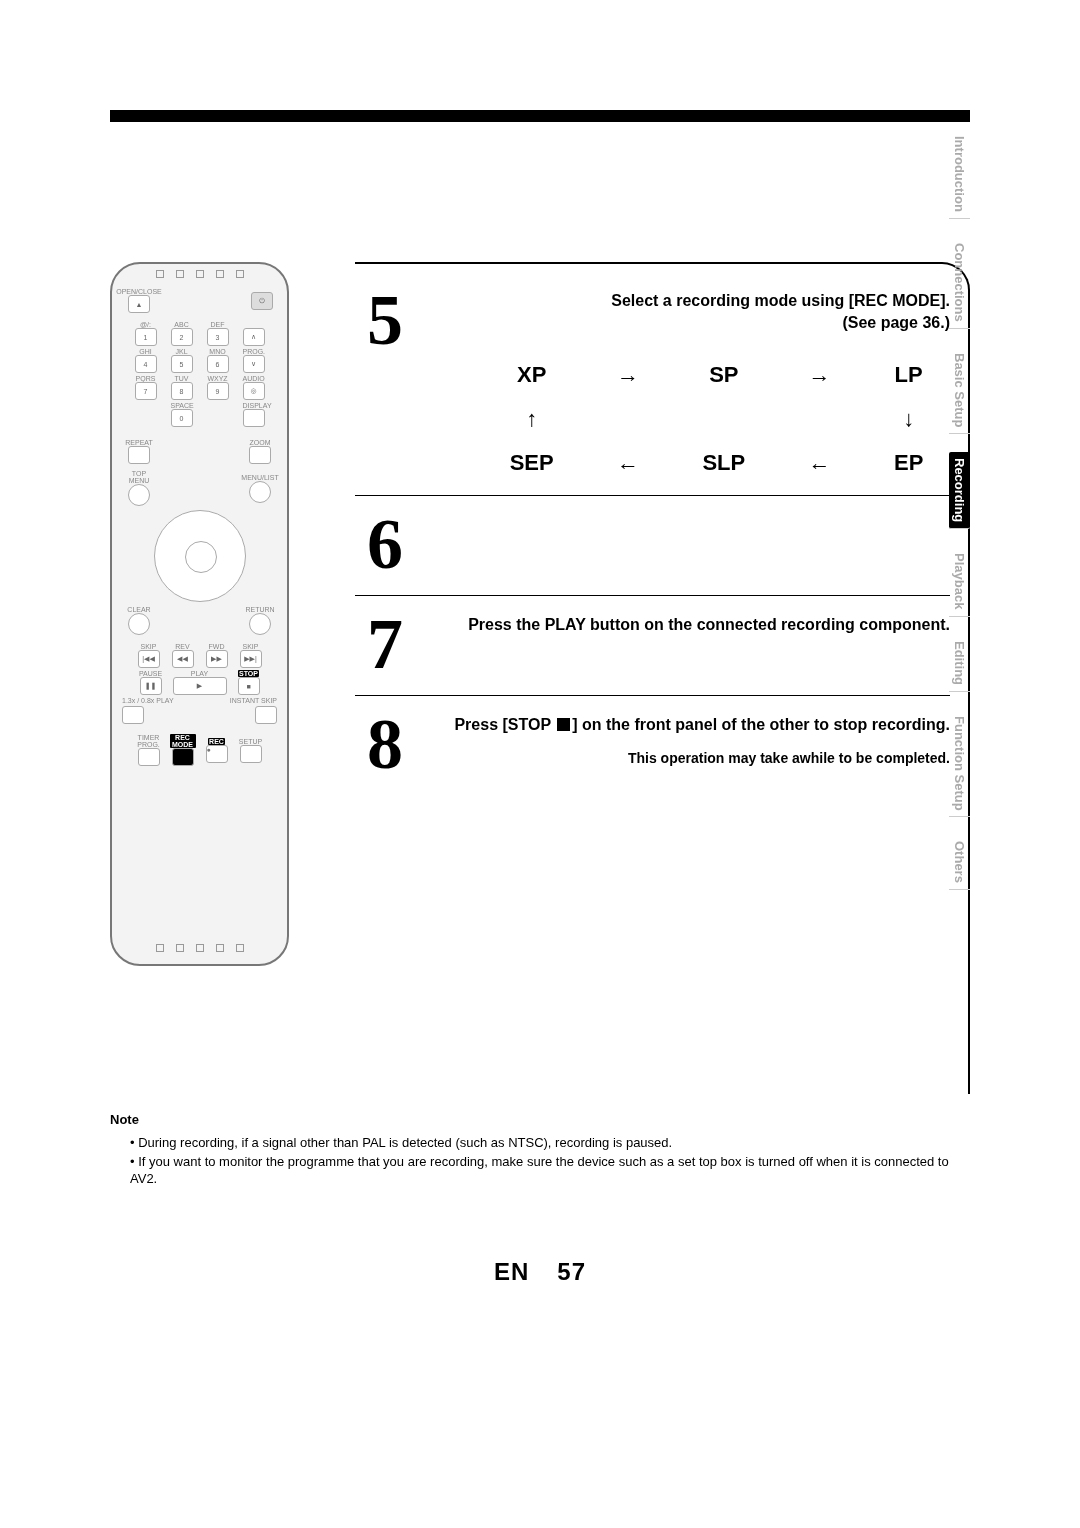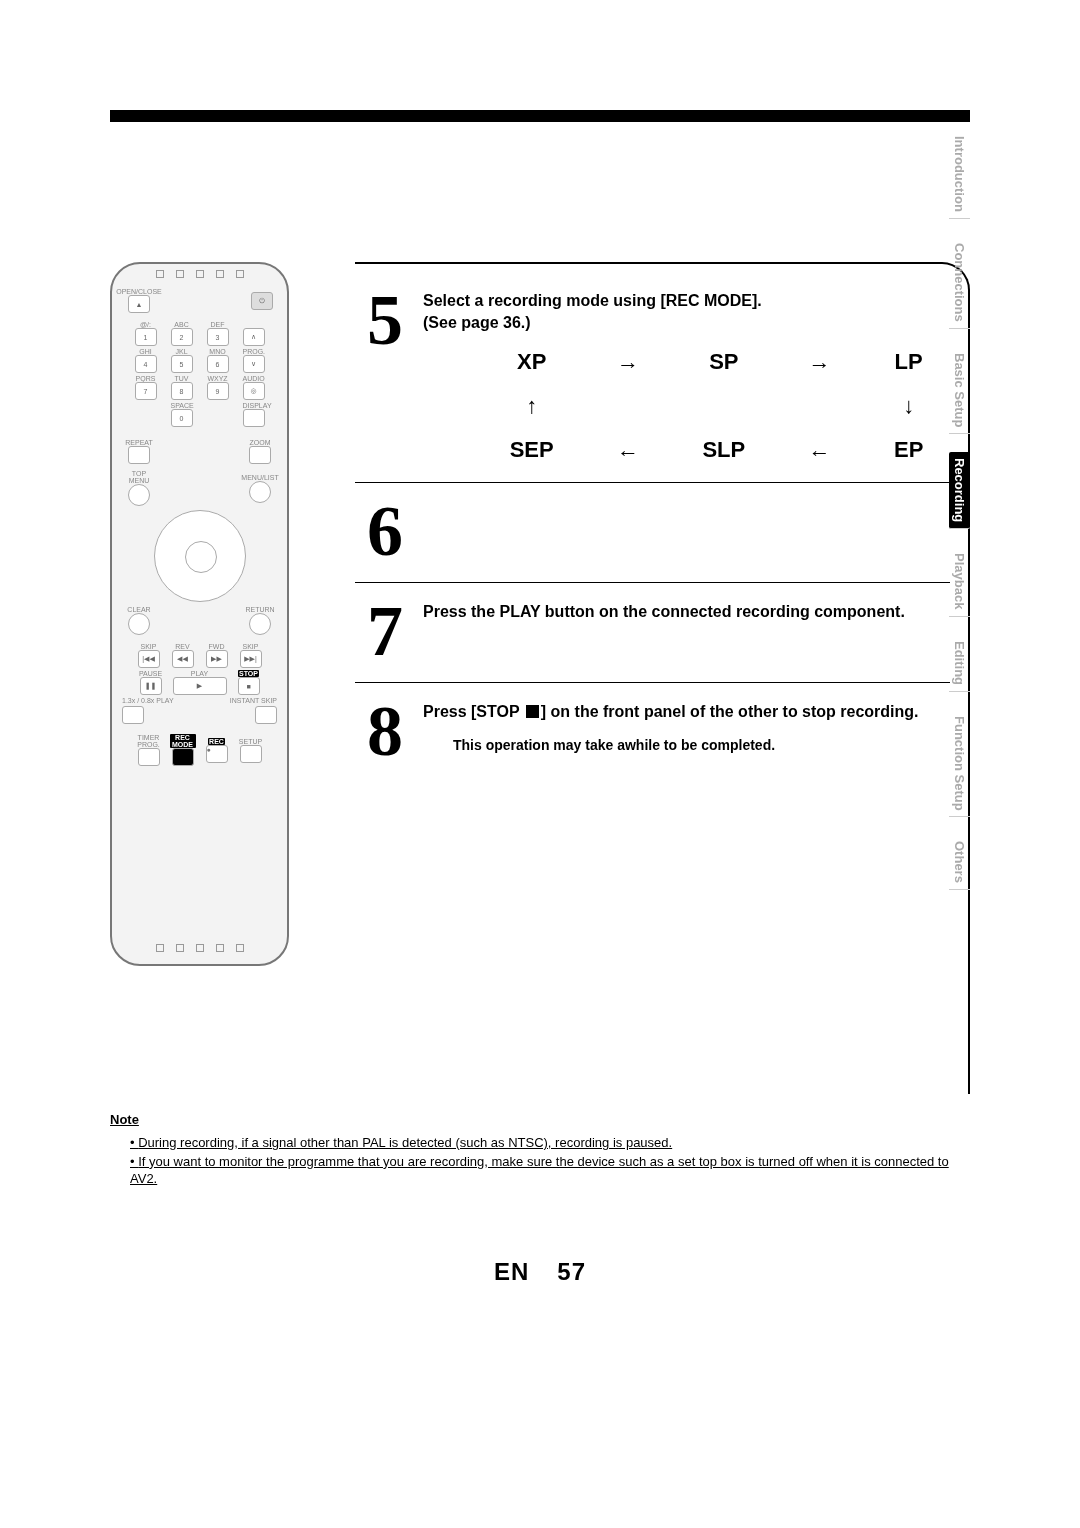--- a/index.html
+++ b/index.html
@@ -100,28 +100,29 @@
     width: 60px;
     text-align: center;
     margin-right: 8px;
   }
   .step-body {
     flex: 1;
     font-size: 16px;
     font-weight: bold;
     line-height: 1.35;
     padding-top: 2px;
+    text-align: right;
   }
   .note-sub {
     font-size: 14px;
     font-weight: bold;
     margin: 14px 0 0 30px;
   }
   .mode-diagram {
-    margin: 14px 0 0 60px;
+    margin: 27px 0 0 60px;
     font-size: 22px;
     font-weight: bold;
   }
   .mode-grid {
     display:grid;
     grid-template-columns:auto auto auto auto auto;
     align-items:center;
     justify-items:center;
     column-gap:10px;
     row-gap:14px;
@@ -152,21 +153,20 @@
   .tab.active {
     background: #000;
     color: #fff;
     border-radius: 2px;
   }
 
   
   .footnote {
     margin-top: 18px;
     font-size: 13px;
-    text-decoration: underline;
   }
   .footnote .hd { font-weight: bold; margin-bottom: 4px; }
   .footnote ul { margin:8px; padding-left: 12px; list-style: none; }
   .footnote li:before { content:"• "; }
   .footnote li { margin-bottom:2px; line-height:1.3; }
 
   .pagenum {
     position: absolute;
     left: 0; right:0;
     bottom: -90px;

